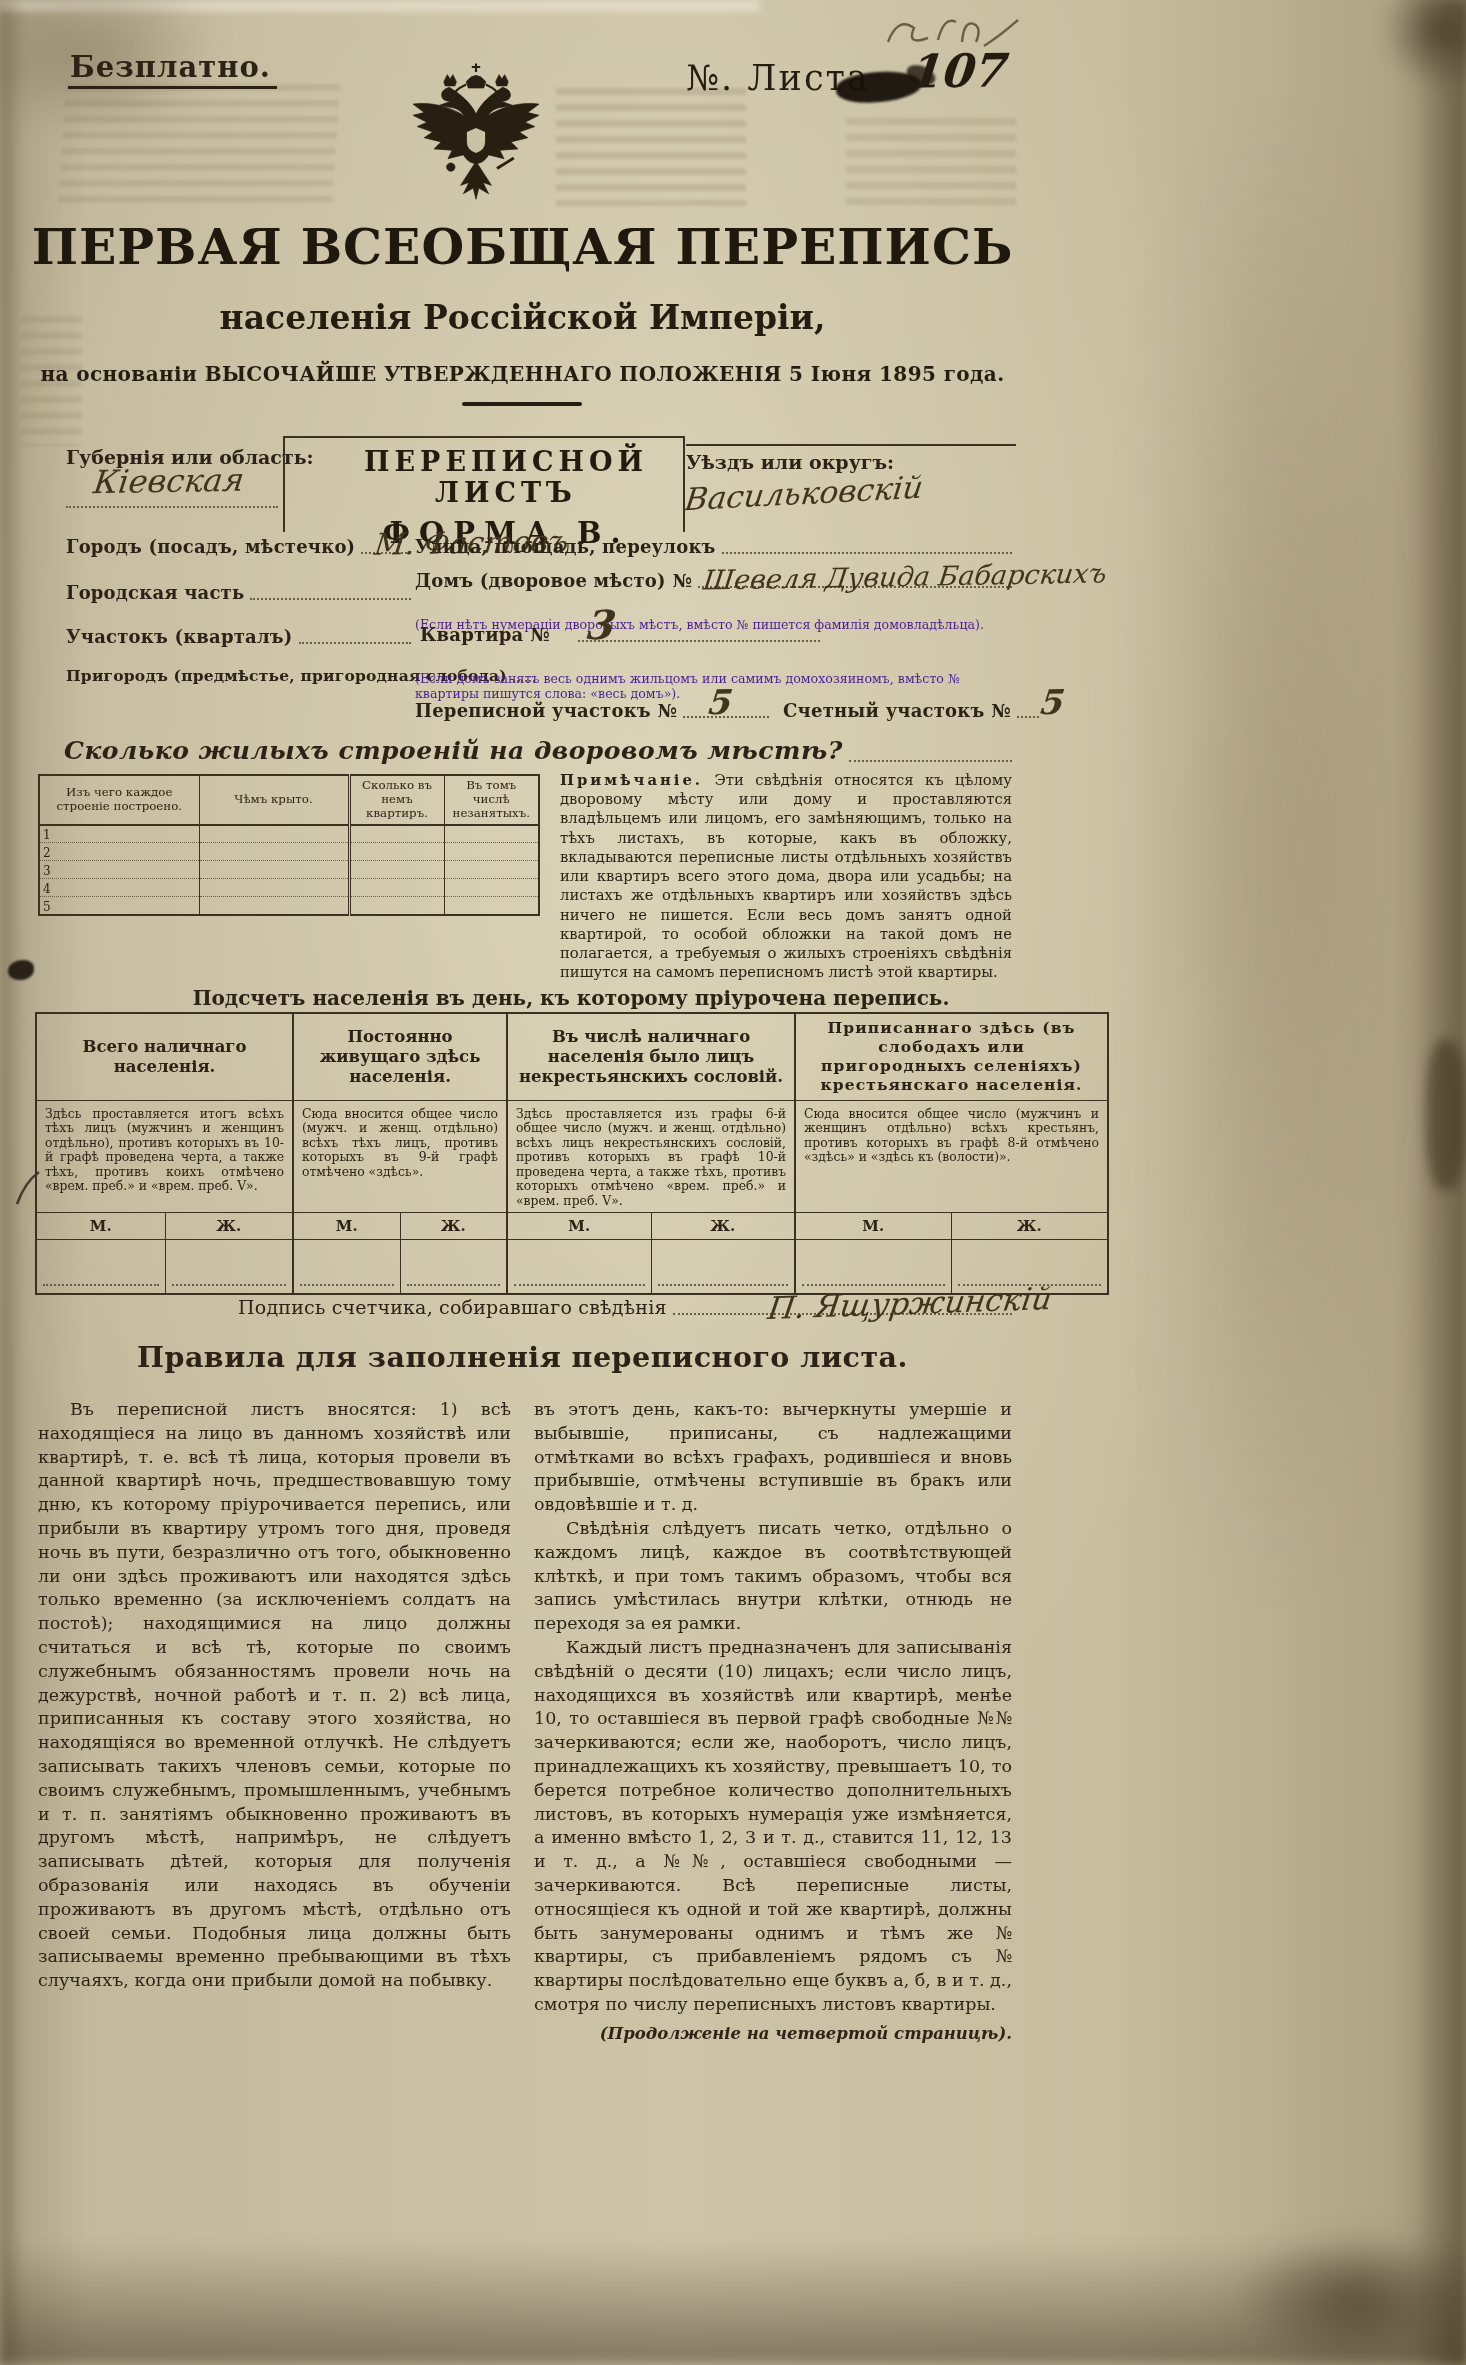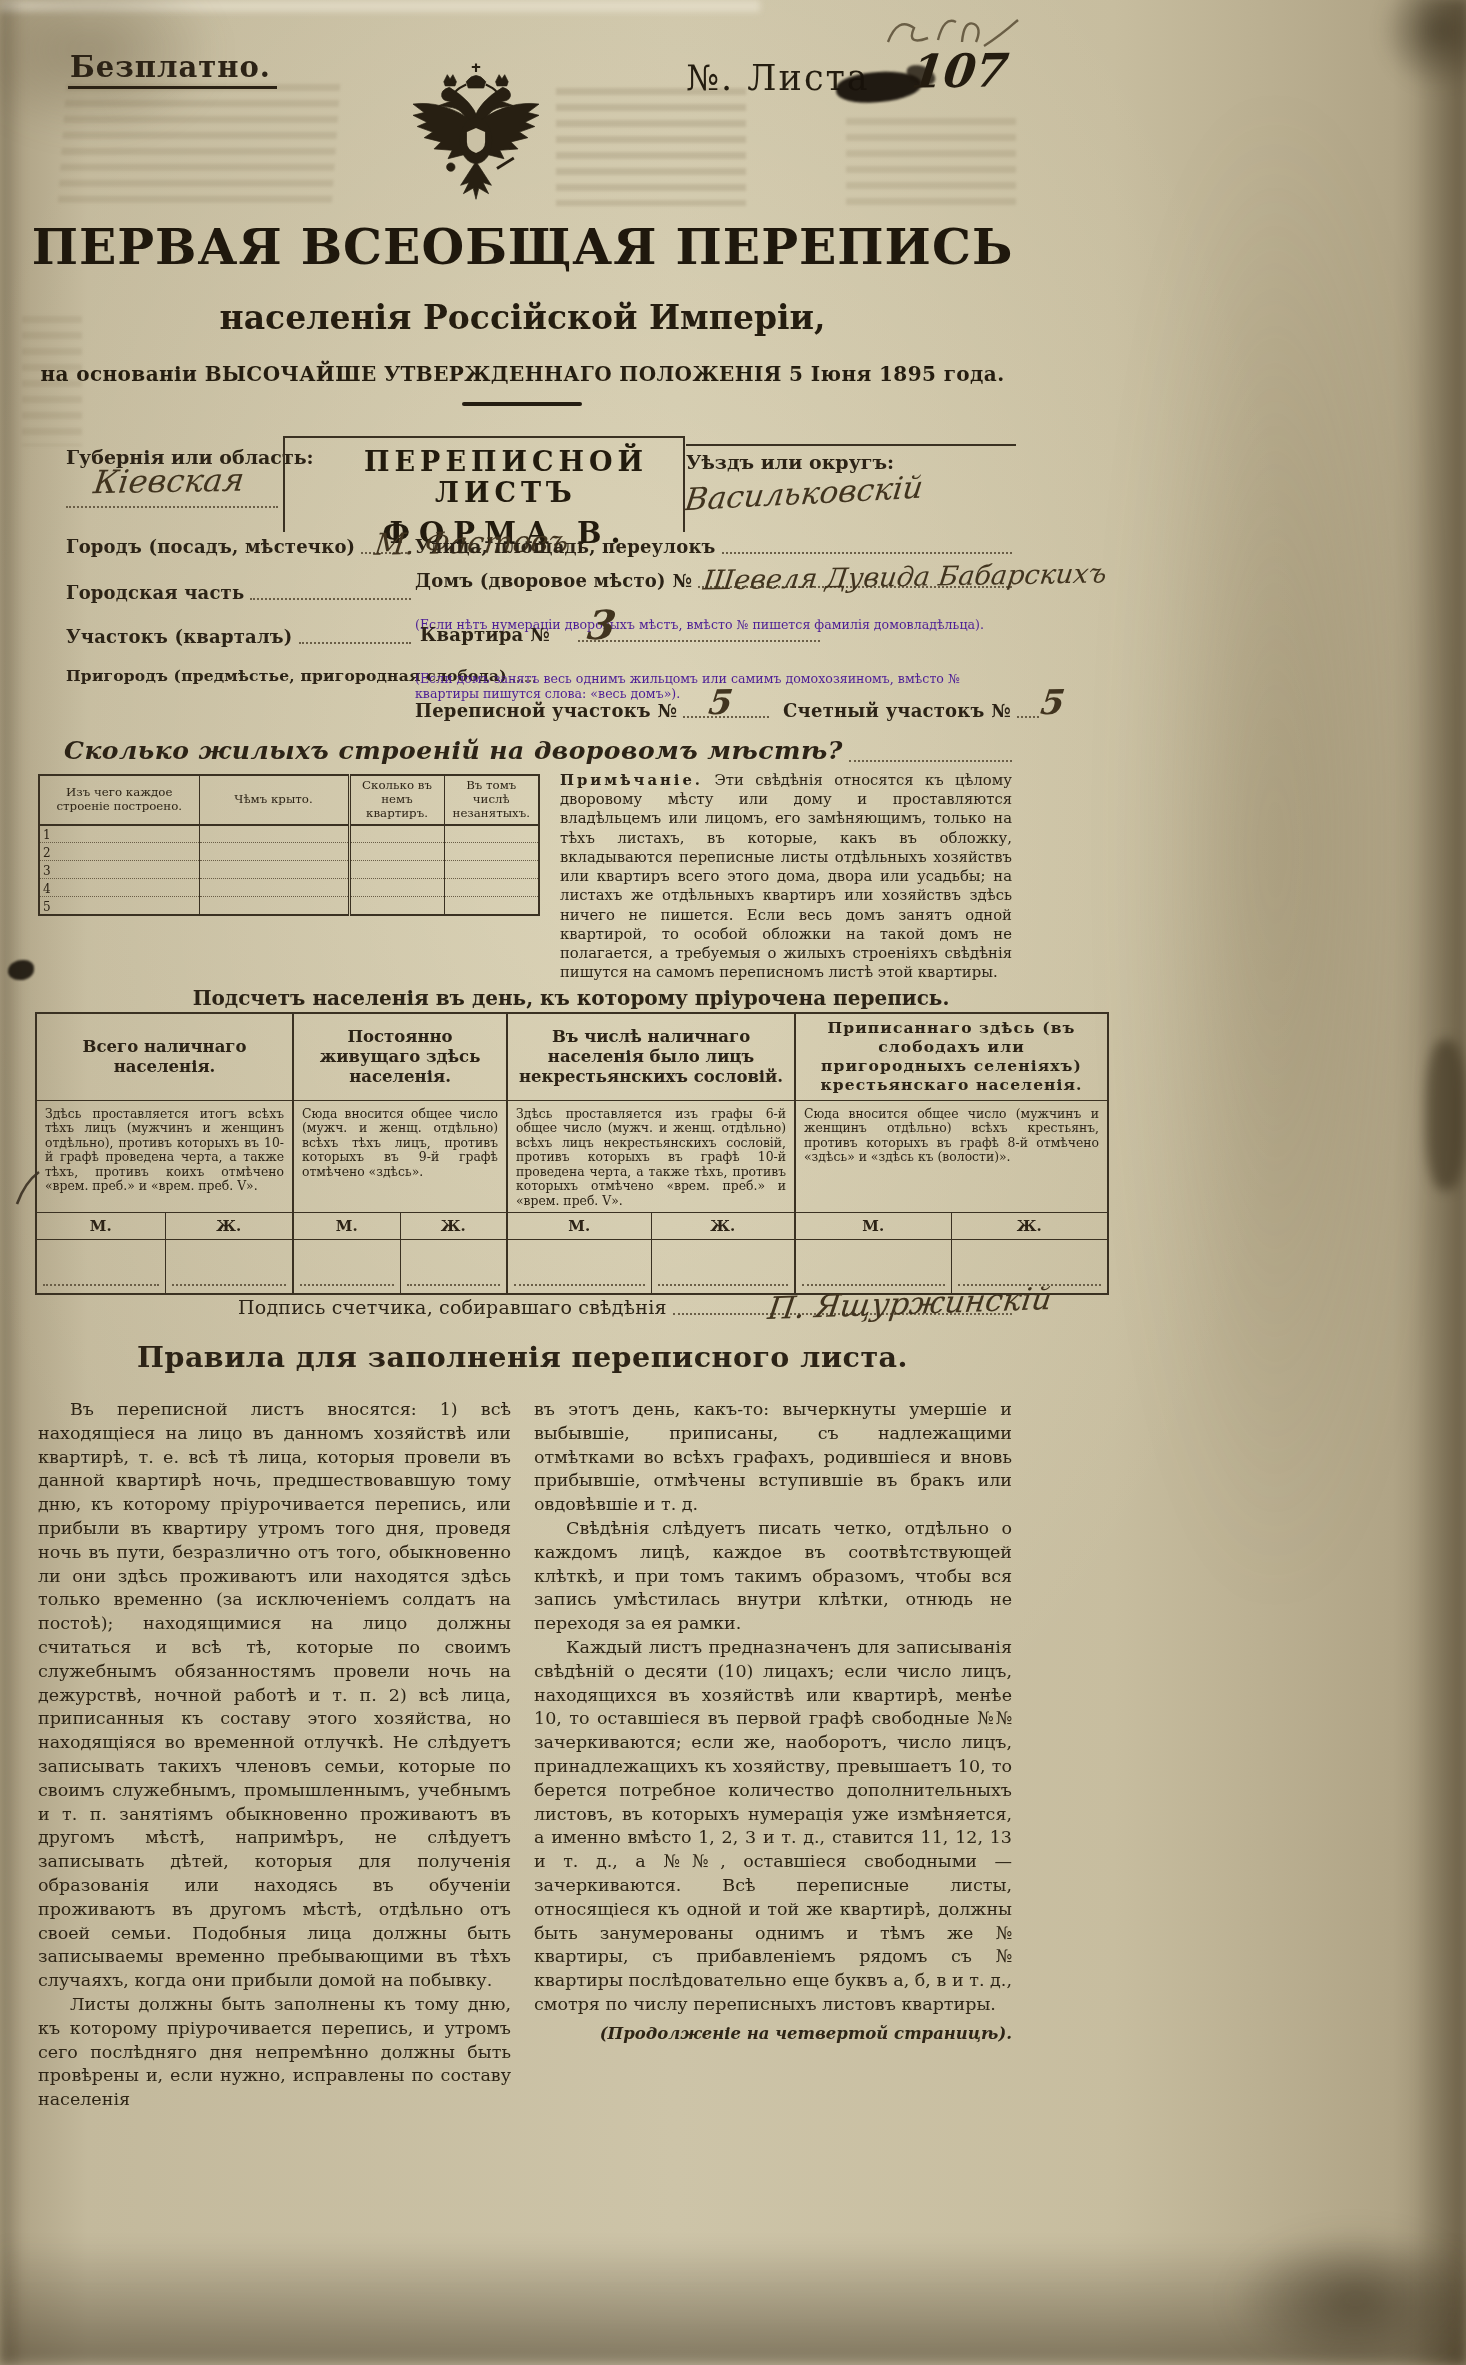--- a/index.html
+++ b/index.html
@@ -388,21 +388,20 @@
   <span class="lbl">Подпись счетчика, собиравшаго свѣдѣнія</span>
   <span class="dots">
     <span class="overwrite hand" style="left:96px;bottom:-8px;font-size:31px;transform:skewX(-10deg) rotate(-2deg);">П. Ящуржинскій</span>
   </span>
 </div>
 
 <div class="abs rules-title">Правила для заполненія переписного листа.</div>
 
 <div class="rules-col" style="left:38px;top:1398px;width:473px;">
   <p class="ind">Въ переписной листъ вносятся: 1) всѣ находящіеся на лицо въ данномъ хозяйствѣ или квартирѣ, т. е. всѣ тѣ лица, которыя провели въ данной квартирѣ ночь, предшествовавшую тому дню, къ которому пріурочивается перепись, или прибыли въ квартиру утромъ того дня, проведя ночь въ пути, безразлично отъ того, обыкновенно ли они здѣсь проживаютъ или находятся здѣсь только временно (за исключеніемъ солдатъ на постоѣ); находящимися на лицо должны считаться и всѣ тѣ, которые по своимъ служебнымъ обязанностямъ провели ночь на дежурствѣ, ночной работѣ и т. п. 2) всѣ лица, приписанныя къ составу этого хозяйства, но находящіяся во временной отлучкѣ. Не слѣдуетъ записывать такихъ членовъ семьи, которые по своимъ служебнымъ, промышленнымъ, учебнымъ и т. п. занятіямъ обыкновенно проживаютъ въ другомъ мѣстѣ, напримѣръ, не слѣдуетъ записывать дѣтей, которыя для полученія образованія или находясь въ обученіи проживаютъ въ другомъ мѣстѣ, отдѣльно отъ своей семьи. Подобныя лица должны быть записываемы временно пребывающими въ тѣхъ случаяхъ, когда они прибыли домой на побывку.</p>
-  <p class="ind">Листы должны быть заполнены къ тому дню, къ которому пріурочивается перепись, и утромъ сего послѣдняго дня непремѣнно должны быть провѣрены и, если нужно, исправлены по составу населенія</p>
 </div>
 
 <div class="rules-col" style="left:534px;top:1398px;width:478px;">
   <p>въ этотъ день, какъ-то: вычеркнуты умершіе и выбывшіе, приписаны, съ надлежащими отмѣтками во всѣхъ графахъ, родившіеся и вновь прибывшіе, отмѣчены вступившіе въ бракъ или овдовѣвшіе и т. д.</p>
   <p class="ind">Свѣдѣнія слѣдуетъ писать четко, отдѣльно о каждомъ лицѣ, каждое въ соотвѣтствующей клѣткѣ, и при томъ такимъ образомъ, чтобы вся запись умѣстилась внутри клѣтки, отнюдь не переходя за ея рамки.</p>
   <p class="ind">Каждый листъ предназначенъ для записыванія свѣдѣній о десяти (10) лицахъ; если число лицъ, находящихся въ хозяйствѣ или квартирѣ, менѣе 10, то оставшіеся въ первой графѣ свободные №№ зачеркиваются; если же, наоборотъ, число лицъ, принадлежащихъ къ хозяйству, превышаетъ 10, то берется потребное количество дополнительныхъ листовъ, въ которыхъ нумерація уже измѣняется, а именно вмѣсто 1, 2, 3 и т. д., ставится 11, 12, 13 и т. д., а №№, оставшіеся свободными — зачеркиваются. Всѣ переписные листы, относящіеся къ одной и той же квартирѣ, должны быть занумерованы однимъ и тѣмъ же № квартиры, съ прибавленіемъ рядомъ съ № квартиры послѣдовательно еще буквъ а, б, в и т. д., смотря по числу переписныхъ листовъ квартиры.</p>
   <p class="foot">(Продолженіе на четвертой страницѣ).</p>
 </div>
 
 </body></html>

